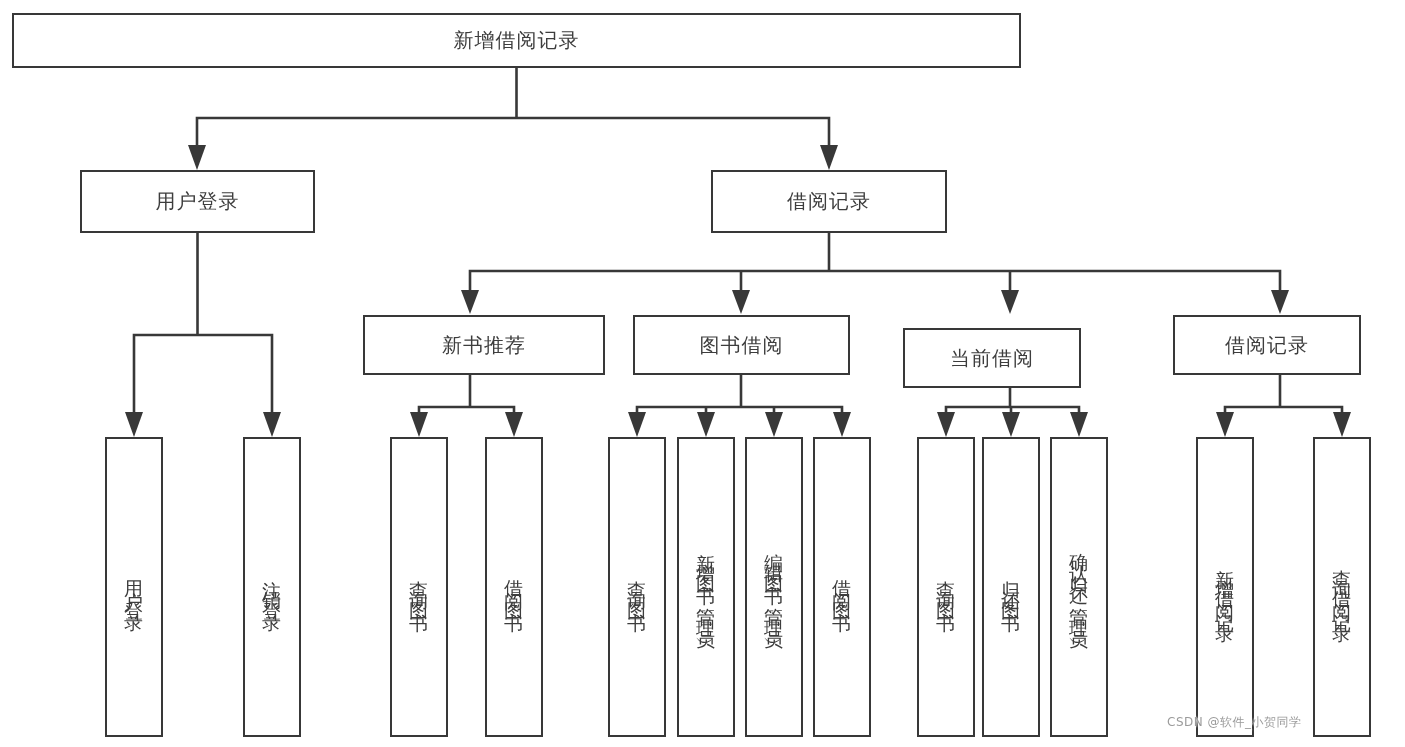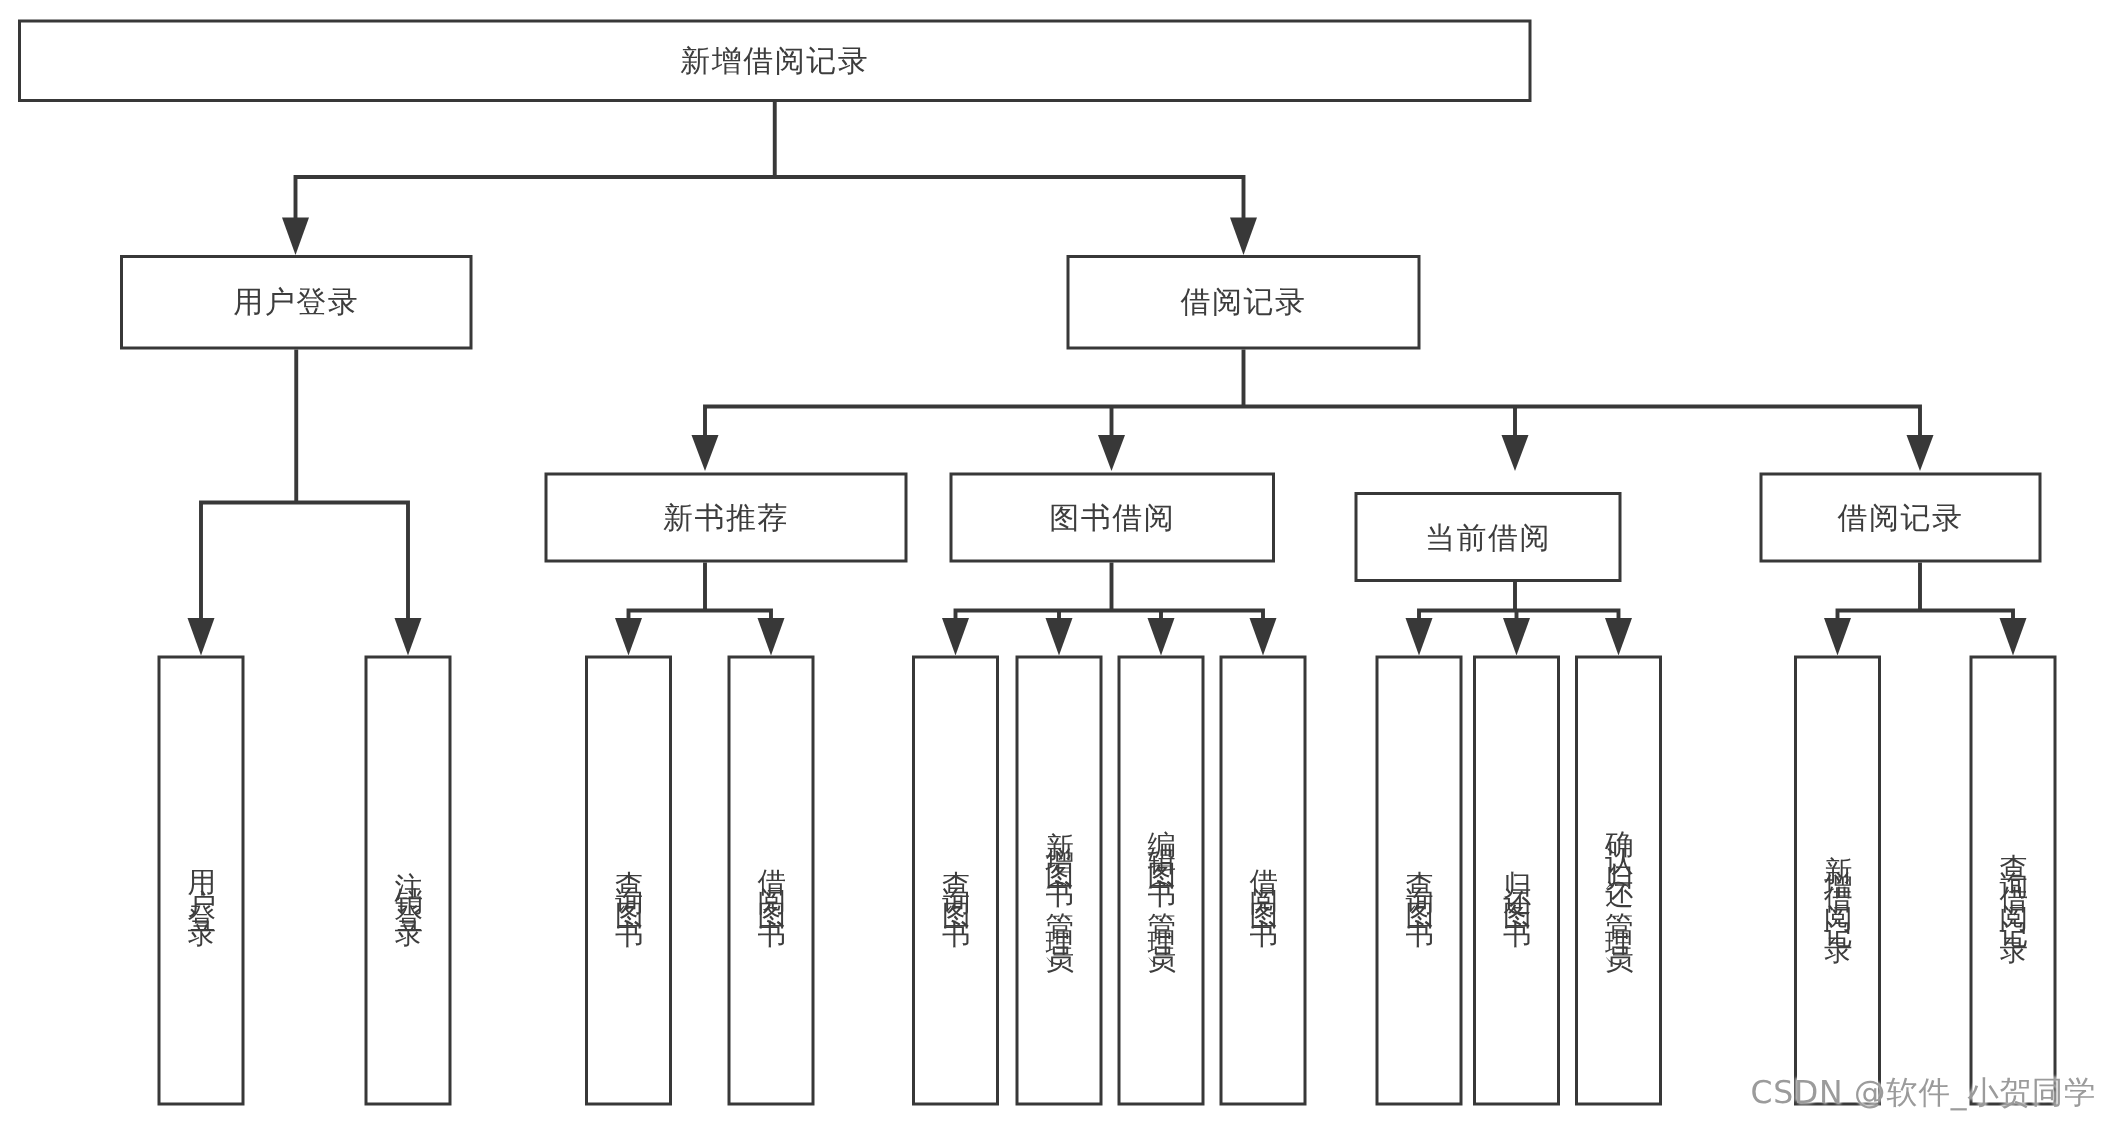--- a/index.html
+++ b/index.html
@@ -31,21 +31,21 @@
   .leaf span{
     writing-mode:vertical-rl;
     text-orientation:mixed;
     font-size:19px;
     letter-spacing:11px;
     line-height:1;
   }
   .watermark{
     position:absolute;
     left:1167px;top:714px;
-    font-size:21px;
+    font-size:12px;
     color:var(--wm);
     letter-spacing:0.5px;
     white-space:nowrap;
     z-index:5;
     text-shadow:1px 1px 2px rgba(255,255,255,.85),-1px -1px 2px rgba(255,255,255,.85);
   }
 </style>
 </head>
 <body>
 

